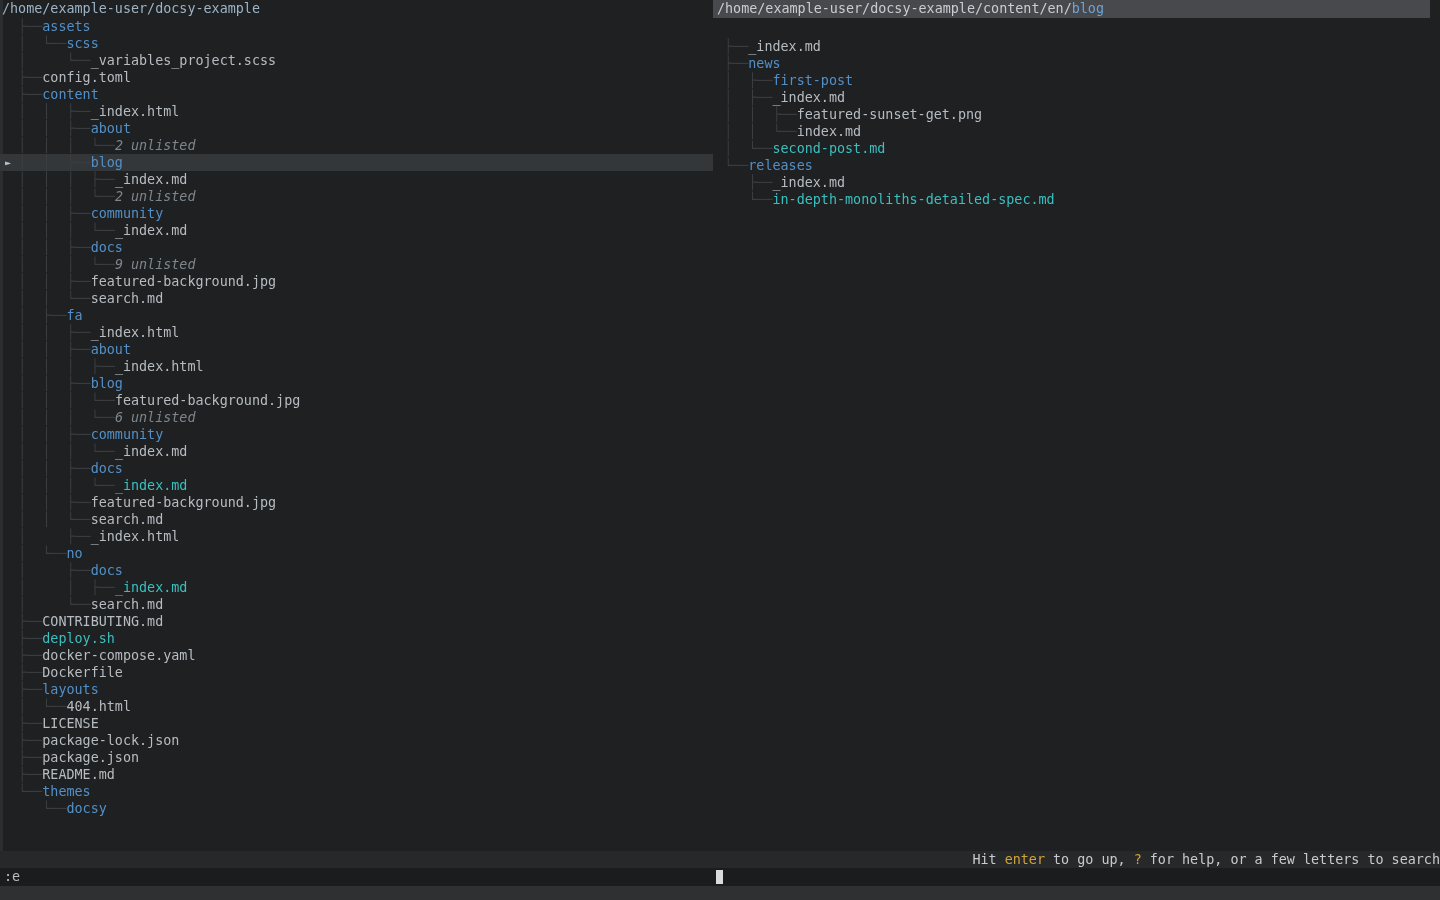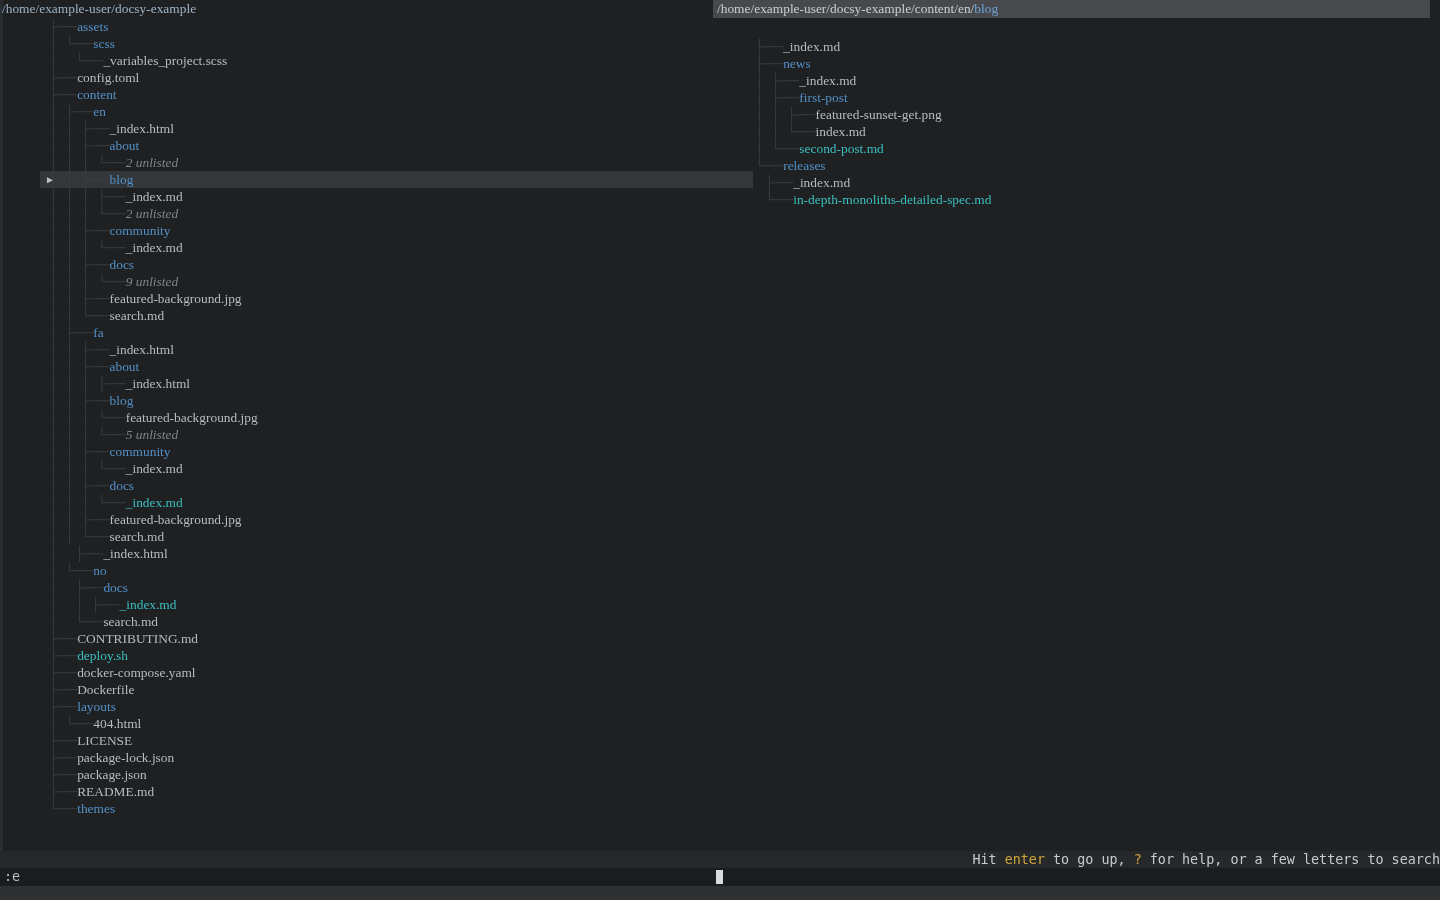--- a/index.html
+++ b/index.html
@@ -3,28 +3,28 @@
 <meta charset="utf-8">
 <style>
   html,body{margin:0;padding:0;}
   body{
     width:1440px;height:900px;position:relative;overflow:hidden;
     background:var(--background,#1e2022);
     font-family:"DejaVu Sans Mono","Liberation Mono",monospace;
     font-size:13.4px;line-height:17px;
     color:var(--file-gray,#b6bcc1);
   }
-  .panel{position:absolute;top:0;font-family:Liberation Serif, serif;}
+  .panel{position:absolute;top:0;}
   #left-panel{left:0;width:713px;}
   #right-panel{left:713px;width:727px;}
   .path-row{height:18px;line-height:18px;white-space:pre;}
   #left-path{padding-left:2px;color:var(--left-path,#9db3c6);}
   #right-path{width:717px;background:var(--header-bar-bg,#47494c);padding-left:4px;box-sizing:border-box;color:#c9ced2;}
   #right-path .last-seg{color:#6fa3d4;}
-  .rows{position:absolute;top:18px;left:0;right:0;padding-left:40px;}
+  .rows{position:absolute;top:18px;left:0;right:0;}
   #left-rows{width:713px;}
   #right-rows{left:-7px;width:734px;margin-top:20px;}
   .row{height:17px;white-space:pre;padding-left:2px;box-sizing:border-box;position:relative;}
   .row.sel{background:var(--selection-bg,#34373a);}
   .pfx{color:var(--tree-line,#3a3e41);}
   .k-dir{color:var(--directory-blue,#5390c8);}
   .k-file{color:var(--file-gray,#b6bcc1);}
   .k-git{color:var(--git-cyan,#3cbfbf);}
   .k-unlisted{color:var(--unlisted-gray,#7e868d);font-style:italic;}
   .sel-arrow{position:absolute;left:5px;top:0;font-size:10px;line-height:17px;color:#b8c4cc;font-style:normal;}
@@ -45,40 +45,39 @@
 <div id="scrollbar-strip"></div>
 
 <div class="panel" id="left-panel">
   <div class="path-row" id="left-path">/home/example-user/docsy-example</div>
   <div class="rows" id="left-rows">
       <div class="row"><span class="pfx">  ├──</span><span class="k-dir">assets</span></div>
       <div class="row"><span class="pfx">  │  └──</span><span class="k-dir">scss</span></div>
       <div class="row"><span class="pfx">  │     └──</span><span class="k-file">_variables_project.scss</span></div>
       <div class="row"><span class="pfx">  ├──</span><span class="k-file">config.toml</span></div>
       <div class="row"><span class="pfx">  ├──</span><span class="k-dir">content</span></div>
-      <div class="row"><span class="pfx">  │  ├──</span><span class="k-dir">en</span></div>
       <div class="row"><span class="pfx">  │  │  ├──</span><span class="k-file">_index.html</span></div>
       <div class="row"><span class="pfx">  │  │  ├──</span><span class="k-dir">about</span></div>
       <div class="row"><span class="pfx">  │  │  │  └──</span><span class="k-unlisted">2 unlisted</span></div>
       <div class="row sel"><span class="sel-arrow">►</span><span class="pfx">  │  │  ├──</span><span class="k-dir">blog</span></div>
       <div class="row"><span class="pfx">  │  │  │  ├──</span><span class="k-file">_index.md</span></div>
       <div class="row"><span class="pfx">  │  │  │  └──</span><span class="k-unlisted">2 unlisted</span></div>
       <div class="row"><span class="pfx">  │  │  ├──</span><span class="k-dir">community</span></div>
       <div class="row"><span class="pfx">  │  │  │  └──</span><span class="k-file">_index.md</span></div>
       <div class="row"><span class="pfx">  │  │  ├──</span><span class="k-dir">docs</span></div>
       <div class="row"><span class="pfx">  │  │  │  └──</span><span class="k-unlisted">9 unlisted</span></div>
       <div class="row"><span class="pfx">  │  │  ├──</span><span class="k-file">featured-background.jpg</span></div>
       <div class="row"><span class="pfx">  │  │  └──</span><span class="k-file">search.md</span></div>
       <div class="row"><span class="pfx">  │  ├──</span><span class="k-dir">fa</span></div>
       <div class="row"><span class="pfx">  │  │  ├──</span><span class="k-file">_index.html</span></div>
       <div class="row"><span class="pfx">  │  │  ├──</span><span class="k-dir">about</span></div>
       <div class="row"><span class="pfx">  │  │  │  ├──</span><span class="k-file">_index.html</span></div>
       <div class="row"><span class="pfx">  │  │  ├──</span><span class="k-dir">blog</span></div>
       <div class="row"><span class="pfx">  │  │  │  └──</span><span class="k-file">featured-background.jpg</span></div>
-      <div class="row"><span class="pfx">  │  │  │  └──</span><span class="k-unlisted">5 unlisted</span></div>
+      <div class="row"><span class="pfx">  │  │  │  └──</span><span class="k-unlisted">6 unlisted</span></div>
       <div class="row"><span class="pfx">  │  │  ├──</span><span class="k-dir">community</span></div>
       <div class="row"><span class="pfx">  │  │  │  └──</span><span class="k-file">_index.md</span></div>
       <div class="row"><span class="pfx">  │  │  ├──</span><span class="k-dir">docs</span></div>
       <div class="row"><span class="pfx">  │  │  │  └──</span><span class="k-git">_index.md</span></div>
       <div class="row"><span class="pfx">  │  │  ├──</span><span class="k-file">featured-background.jpg</span></div>
       <div class="row"><span class="pfx">  │  │  └──</span><span class="k-file">search.md</span></div>
       <div class="row"><span class="pfx">  │     ├──</span><span class="k-file">_index.html</span></div>
       <div class="row"><span class="pfx">  │  └──</span><span class="k-dir">no</span></div>
       <div class="row"><span class="pfx">  │     ├──</span><span class="k-dir">docs</span></div>
       <div class="row"><span class="pfx">  │     │  ├──</span><span class="k-git">_index.md</span></div>
@@ -87,30 +86,31 @@
       <div class="row"><span class="pfx">  ├──</span><span class="k-git">deploy.sh</span></div>
       <div class="row"><span class="pfx">  ├──</span><span class="k-file">docker-compose.yaml</span></div>
       <div class="row"><span class="pfx">  ├──</span><span class="k-file">Dockerfile</span></div>
       <div class="row"><span class="pfx">  ├──</span><span class="k-dir">layouts</span></div>
       <div class="row"><span class="pfx">  │  └──</span><span class="k-file">404.html</span></div>
       <div class="row"><span class="pfx">  ├──</span><span class="k-file">LICENSE</span></div>
       <div class="row"><span class="pfx">  ├──</span><span class="k-file">package-lock.json</span></div>
       <div class="row"><span class="pfx">  ├──</span><span class="k-file">package.json</span></div>
       <div class="row"><span class="pfx">  ├──</span><span class="k-file">README.md</span></div>
       <div class="row"><span class="pfx">  └──</span><span class="k-dir">themes</span></div>
+      <div class="row"><span class="pfx">     └──</span><span class="k-dir">docsy</span></div>
     </div>
 </div>
 
 <div class="panel" id="right-panel">
   <div class="path-row" id="right-path"><span>/home/example-user/docsy-example/content/en/</span><span class="last-seg">blog</span></div>
   <div class="rows" id="right-rows">
       <div class="row"><span class="pfx">  ├──</span><span class="k-file">_index.md</span></div>
       <div class="row"><span class="pfx">  ├──</span><span class="k-dir">news</span></div>
+      <div class="row"><span class="pfx">  │  ├──</span><span class="k-dir">first-post</span></div>
       <div class="row"><span class="pfx">  │  ├──</span><span class="k-file">_index.md</span></div>
-      <div class="row"><span class="pfx">  │  ├──</span><span class="k-dir">first-post</span></div>
       <div class="row"><span class="pfx">  │  │  ├──</span><span class="k-file">featured-sunset-get.png</span></div>
       <div class="row"><span class="pfx">  │  │  └──</span><span class="k-file">index.md</span></div>
       <div class="row"><span class="pfx">  │  └──</span><span class="k-git">second-post.md</span></div>
       <div class="row"><span class="pfx">  └──</span><span class="k-dir">releases</span></div>
       <div class="row"><span class="pfx">     ├──</span><span class="k-file">_index.md</span></div>
       <div class="row"><span class="pfx">     └──</span><span class="k-git">in-depth-monoliths-detailed-spec.md</span></div>
     </div>
 </div>
 
 <div id="status-bar"><span>Hit </span><span class="accent">enter</span><span> to go up, </span><span class="accent">?</span><span> for help, or a few letters to search</span></div>

